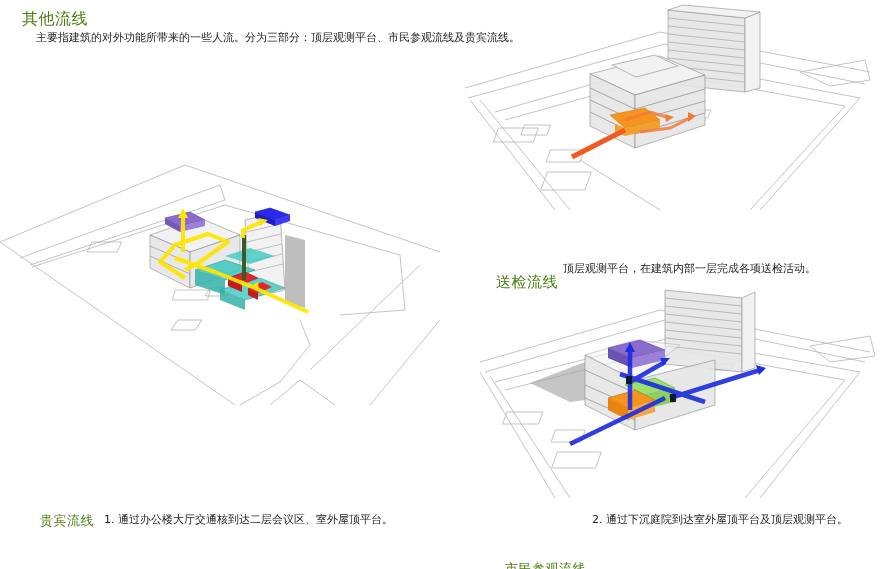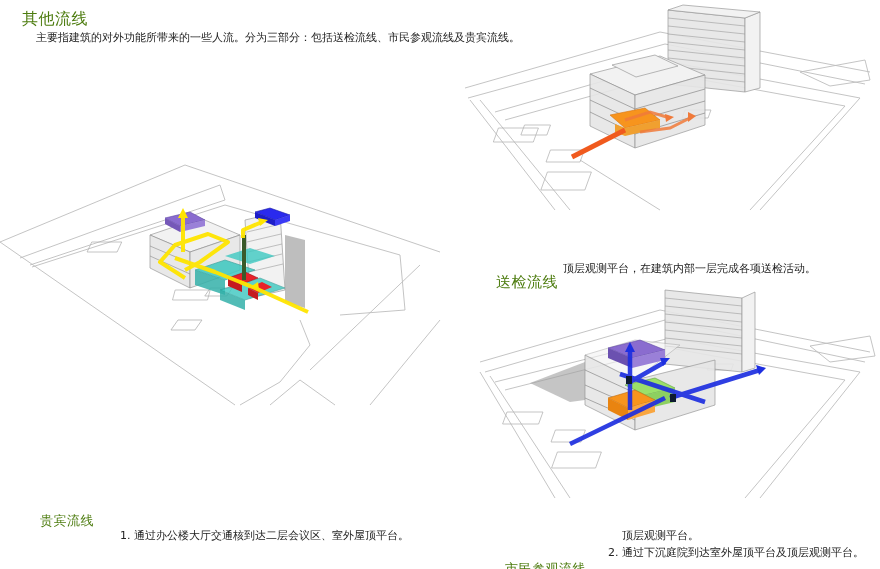--- a/index.html
+++ b/index.html
@@ -1,33 +1,33 @@
 <!DOCTYPE html>
 <html><head>
 <meta charset="utf-8">
 <style>
   html, body { margin:0; padding:0; background:#ffffff; }
   body { width:880px; height:569px; position:relative; overflow:hidden;
          font-family:"DejaVu Sans","Liberation Sans",sans-serif; color:#222; }
   .abs { position:absolute; }
   .heading { color:#4d7c0f; font-size:15px; letter-spacing:0.5px; white-space:nowrap; }
   .body-text { font-size:11px; color:#222; white-space:nowrap; line-height:16px; }
-  .list { margin:16px; padding:0; list-style:none; }
+  .list { margin:0; padding:0; list-style:none; }
   .list li { font-size:11px; line-height:17px; white-space:nowrap; color:#222; }
   svg { position:absolute; overflow:visible; }
   .road { fill:none; stroke:#bdbdbd; stroke-width:0.9; }
   .floor { fill:#f2f2f2; stroke:#9a9a9a; stroke-width:0.7; }
   .glass { fill:#e6e6e6; stroke:#8c8c8c; stroke-width:0.7; opacity:0.9; }
   .park { fill:none; stroke:#b3b3b3; stroke-width:0.7; }
 </style>
 </head>
 <body>
 
 <div class="abs heading" style="left:22px;top:9px;font-size:16px;">其他流线</div>
-<div class="abs body-text" style="left:36px;top:30px;">主要指建筑的对外功能所带来的一些人流。分为三部分：包括送检流线、市民参观流线及贵宾流线。</div>
+<div class="abs body-text" style="left:36px;top:30px;">主要指建筑的对外功能所带来的一些人流。分为三部分：顶层观测平台、市民参观流线及贵宾流线。</div>
 
 <svg style="left:460px;top:0;" width="420" height="230" viewBox="0 0 420 230">
 
   <g>
     <path class="road" d="M5 88 L200 32 L410 72"></path>
     <path class="road" d="M8 98 L205 44 L405 84"></path>
     <path class="road" d="M35 112 L210 62 L400 98 L300 210"></path>
     <path class="road" d="M45 120 L210 74 L385 106 L290 210"></path>
     <path class="road" d="M10 100 L95 210"></path>
     <path class="road" d="M20 100 L110 210"></path>
@@ -236,15 +236,14 @@
 <div class="abs heading" style="left:496px;top:261px;font-size:15px;margin-top:12px;">送检流线</div>
 <div class="abs body-text" style="left:563px;top:261px;">顶层观测平台，在建筑内部一层完成各项送检活动。</div>
 
 <div class="abs heading" style="left:40px;top:512px;font-size:13px;">贵宾流线</div>
 <ul class="abs list" style="left:104px;top:511px;">
   <li>1. 通过办公楼大厅交通核到达二层会议区、室外屋顶平台。</li>
 </ul>
 
 <div class="abs heading" style="left:505px;top:512px;font-size:13px;margin-top:48px;">市民参观流线</div>
 <ul class="abs list" style="left:592px;top:511px;">
-  <li style="padding-left:14px;">顶层观测平台。</li>
   <li>2. 通过下沉庭院到达室外屋顶平台及顶层观测平台。</li>
 </ul>
 
 </body></html>

